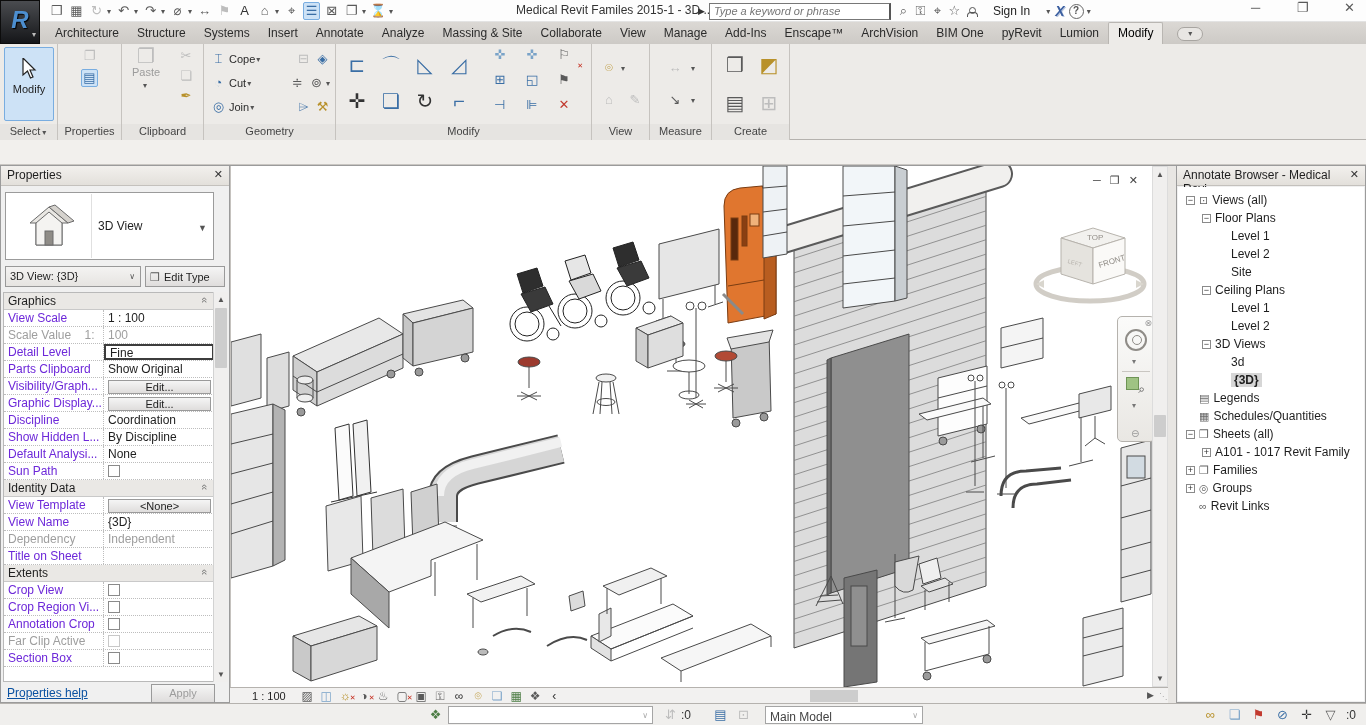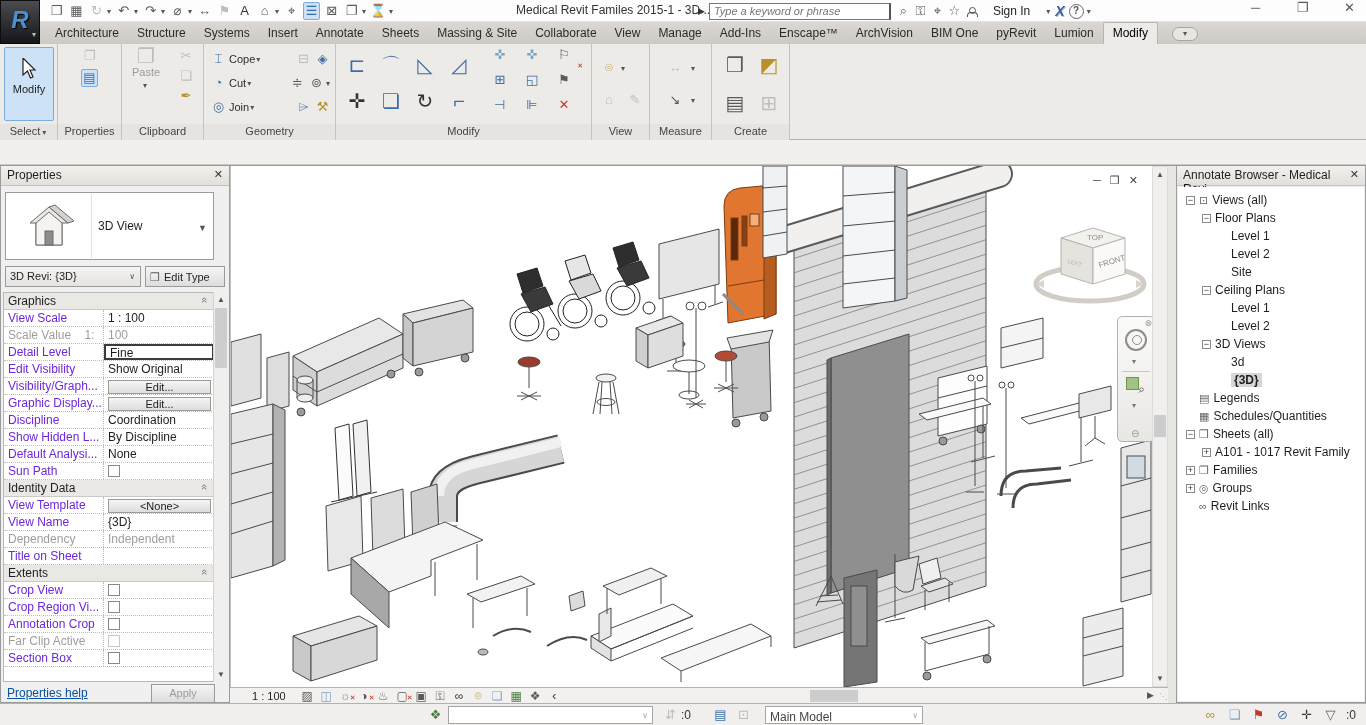--- a/index.html
+++ b/index.html
@@ -217,21 +217,21 @@
     <span class="ddar">▾</span>
   </div>
 
   <div id="tabrow" class="abs">
     <div style="display:flex;align-items:flex-end;">
         <span class="tab">Architecture</span>
         <span class="tab">Structure</span>
         <span class="tab">Systems</span>
         <span class="tab">Insert</span>
         <span class="tab">Annotate</span>
-        <span class="tab">Sheets</span>
+        <span class="tab">Analyze</span>
         <span class="tab">Massing &amp; Site</span>
         <span class="tab">Collaborate</span>
         <span class="tab">View</span>
         <span class="tab">Manage</span>
         <span class="tab">Add-Ins</span>
         <span class="tab">Enscape™</span>
         <span class="tab">ArchVision</span>
         <span class="tab">BIM One</span>
         <span class="tab">pyRevit</span>
         <span class="tab">Lumion</span>
@@ -373,21 +373,21 @@
             <polygon points="27,6 46,22 52,20 33,4" fill="#d5d2cd" stroke="#6b6b6b"></polygon>
             <polygon points="14,22 27,11 40,22 40,44 14,44" fill="#f4f3f1" stroke="#6b6b6b"></polygon>
             <rect x="23" y="30" width="8" height="14" fill="#8f8c87" stroke="#6b6b6b"></rect>
           </svg>
         </div>
         <div class="tname">3D View</div>
         <span class="ddar">▼</span>
       </div>
       <div id="instrow">
         <div id="instcombo">
-          <span>3D Revi: {3D}</span>
+          <span>3D View: {3D}</span>
           <span class="ddar">∨</span>
         </div>
         <div id="edittype" class="btn">
           <span class="icon" style="font-size:11px;min-width:12px;">❒</span>
           <span>Edit Type</span>
         </div>
       </div>
       <div id="propGrid">
           <div class="sect">Graphics<span class="chev">«</span></div>
           <div class="prow">
@@ -396,21 +396,21 @@
           </div>
           <div class="prow">
             <span class="plab dis">Scale Value&nbsp;&nbsp;&nbsp;&nbsp;1:</span>
             <span class="pval dis">100</span>
           </div>
           <div class="prow">
             <span class="plab">Detail Level</span>
             <span class="pval focus">Fine</span>
           </div>
           <div class="prow">
-            <span class="plab">Edit Visibility</span>
+            <span class="plab">Parts Clipboard</span>
             <span class="pval">Show Original</span>
           </div>
           <div class="prow">
             <span class="plab">Visibility/Graph...</span>
             <span class="pval">
               <button class="pbtn">Edit...</button>
             </span>
           </div>
           <div class="prow">
             <span class="plab">Graphic Display...</span>

